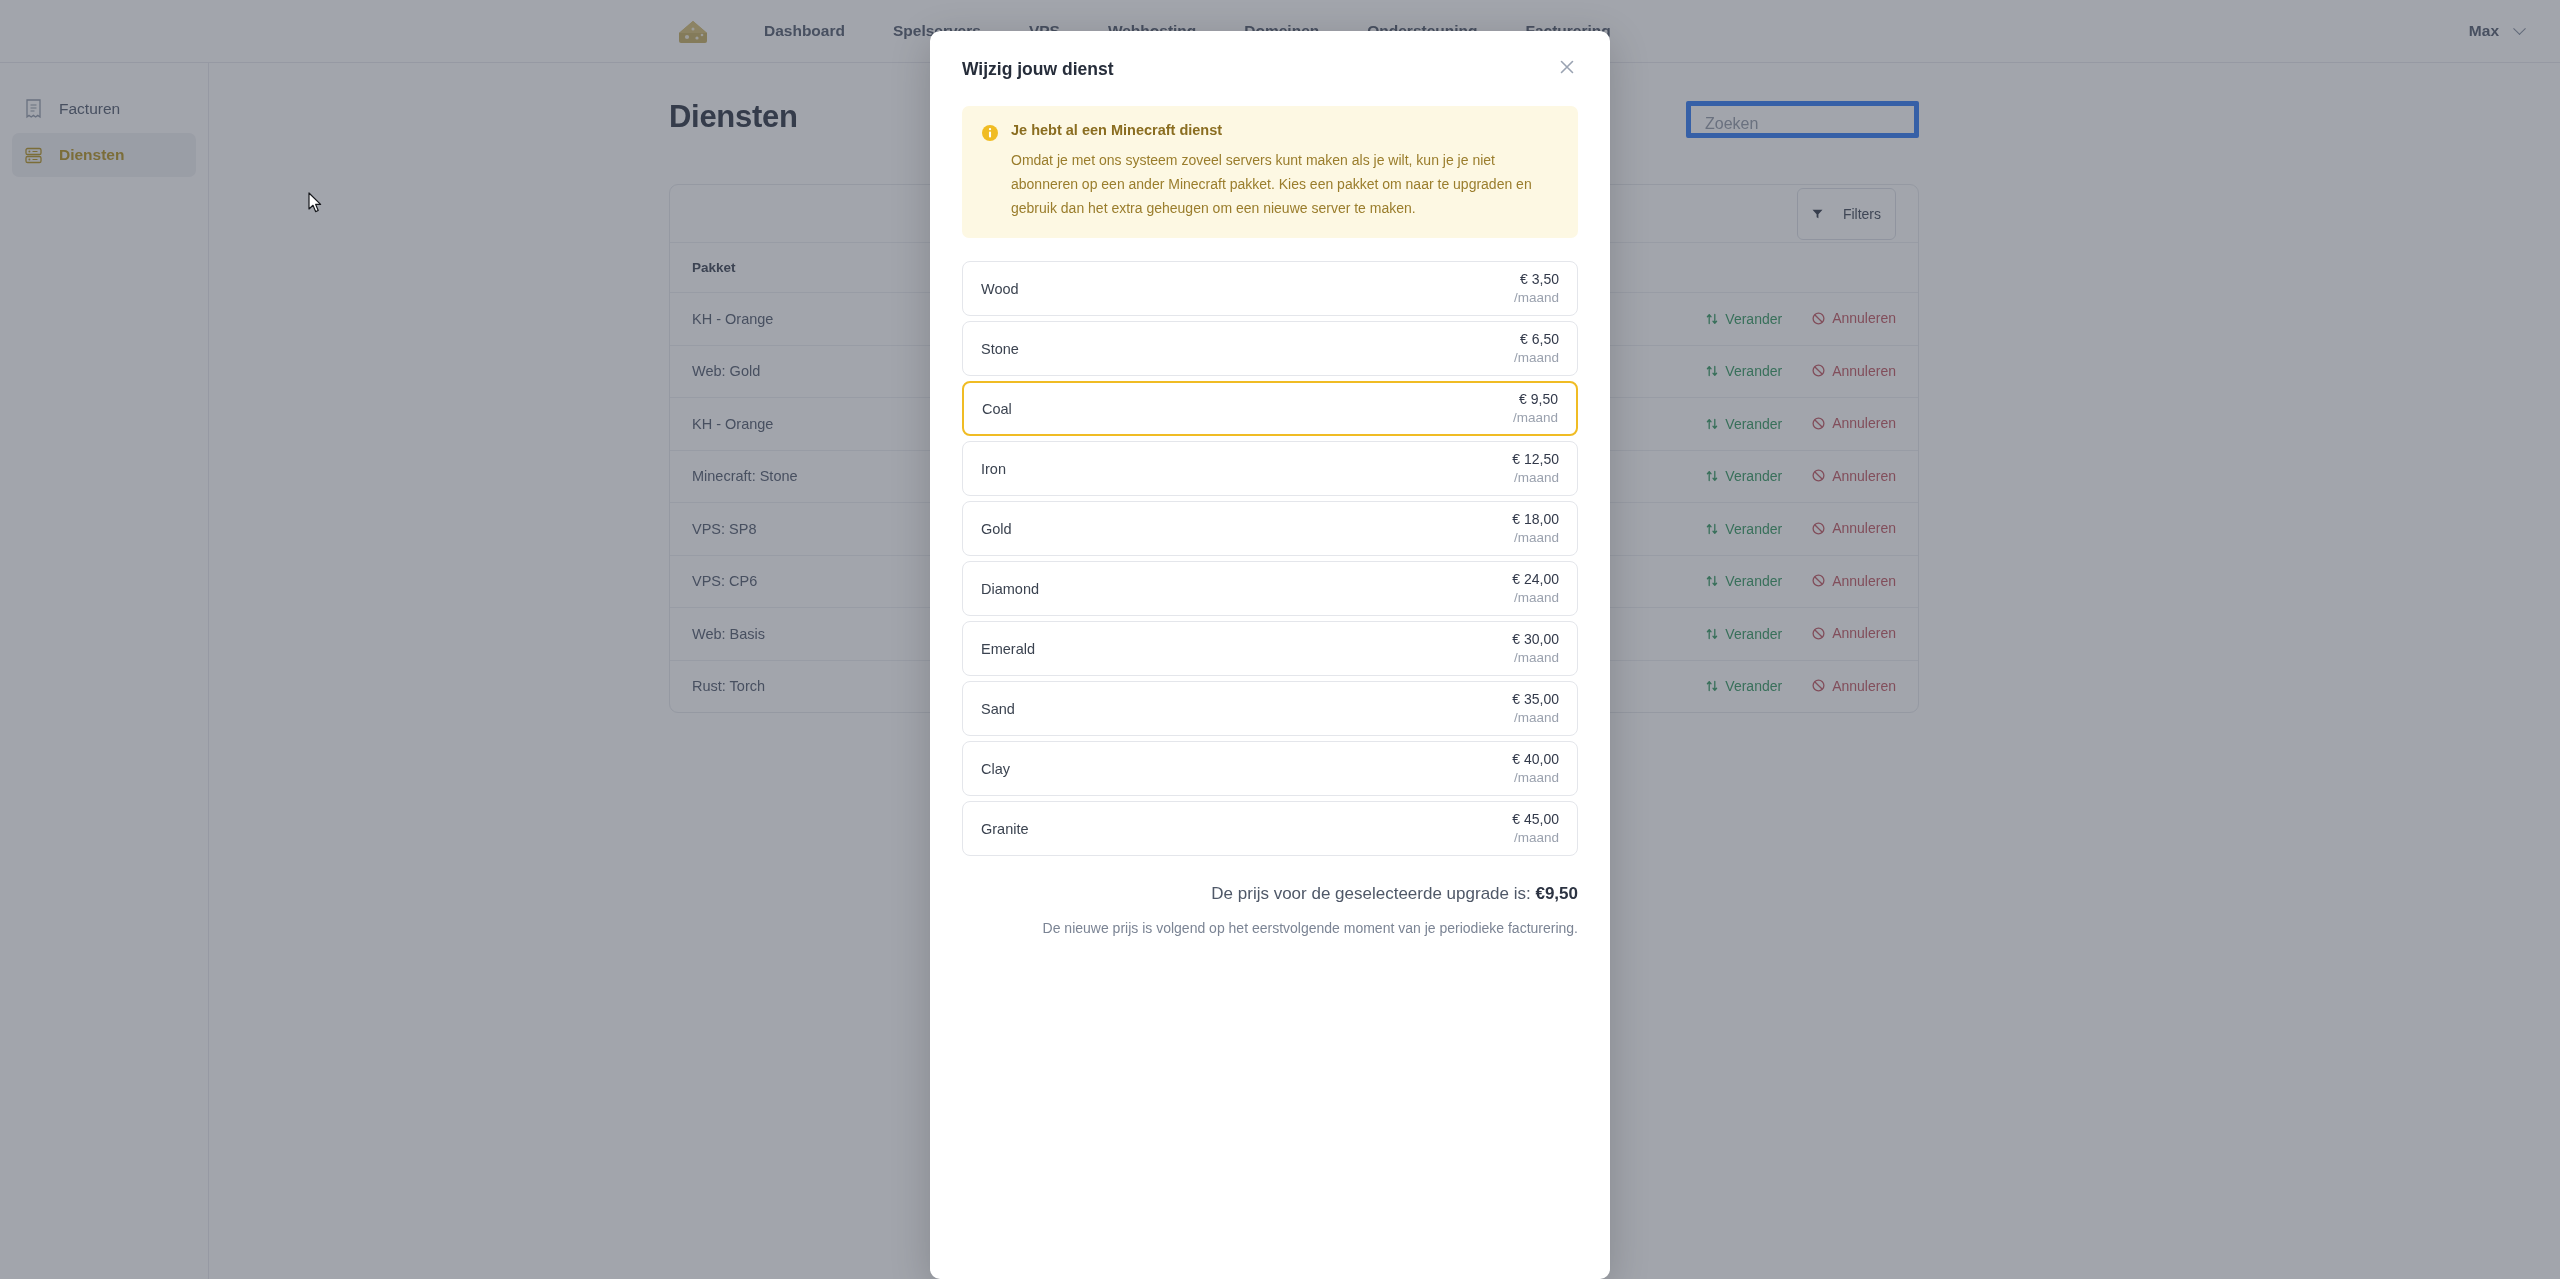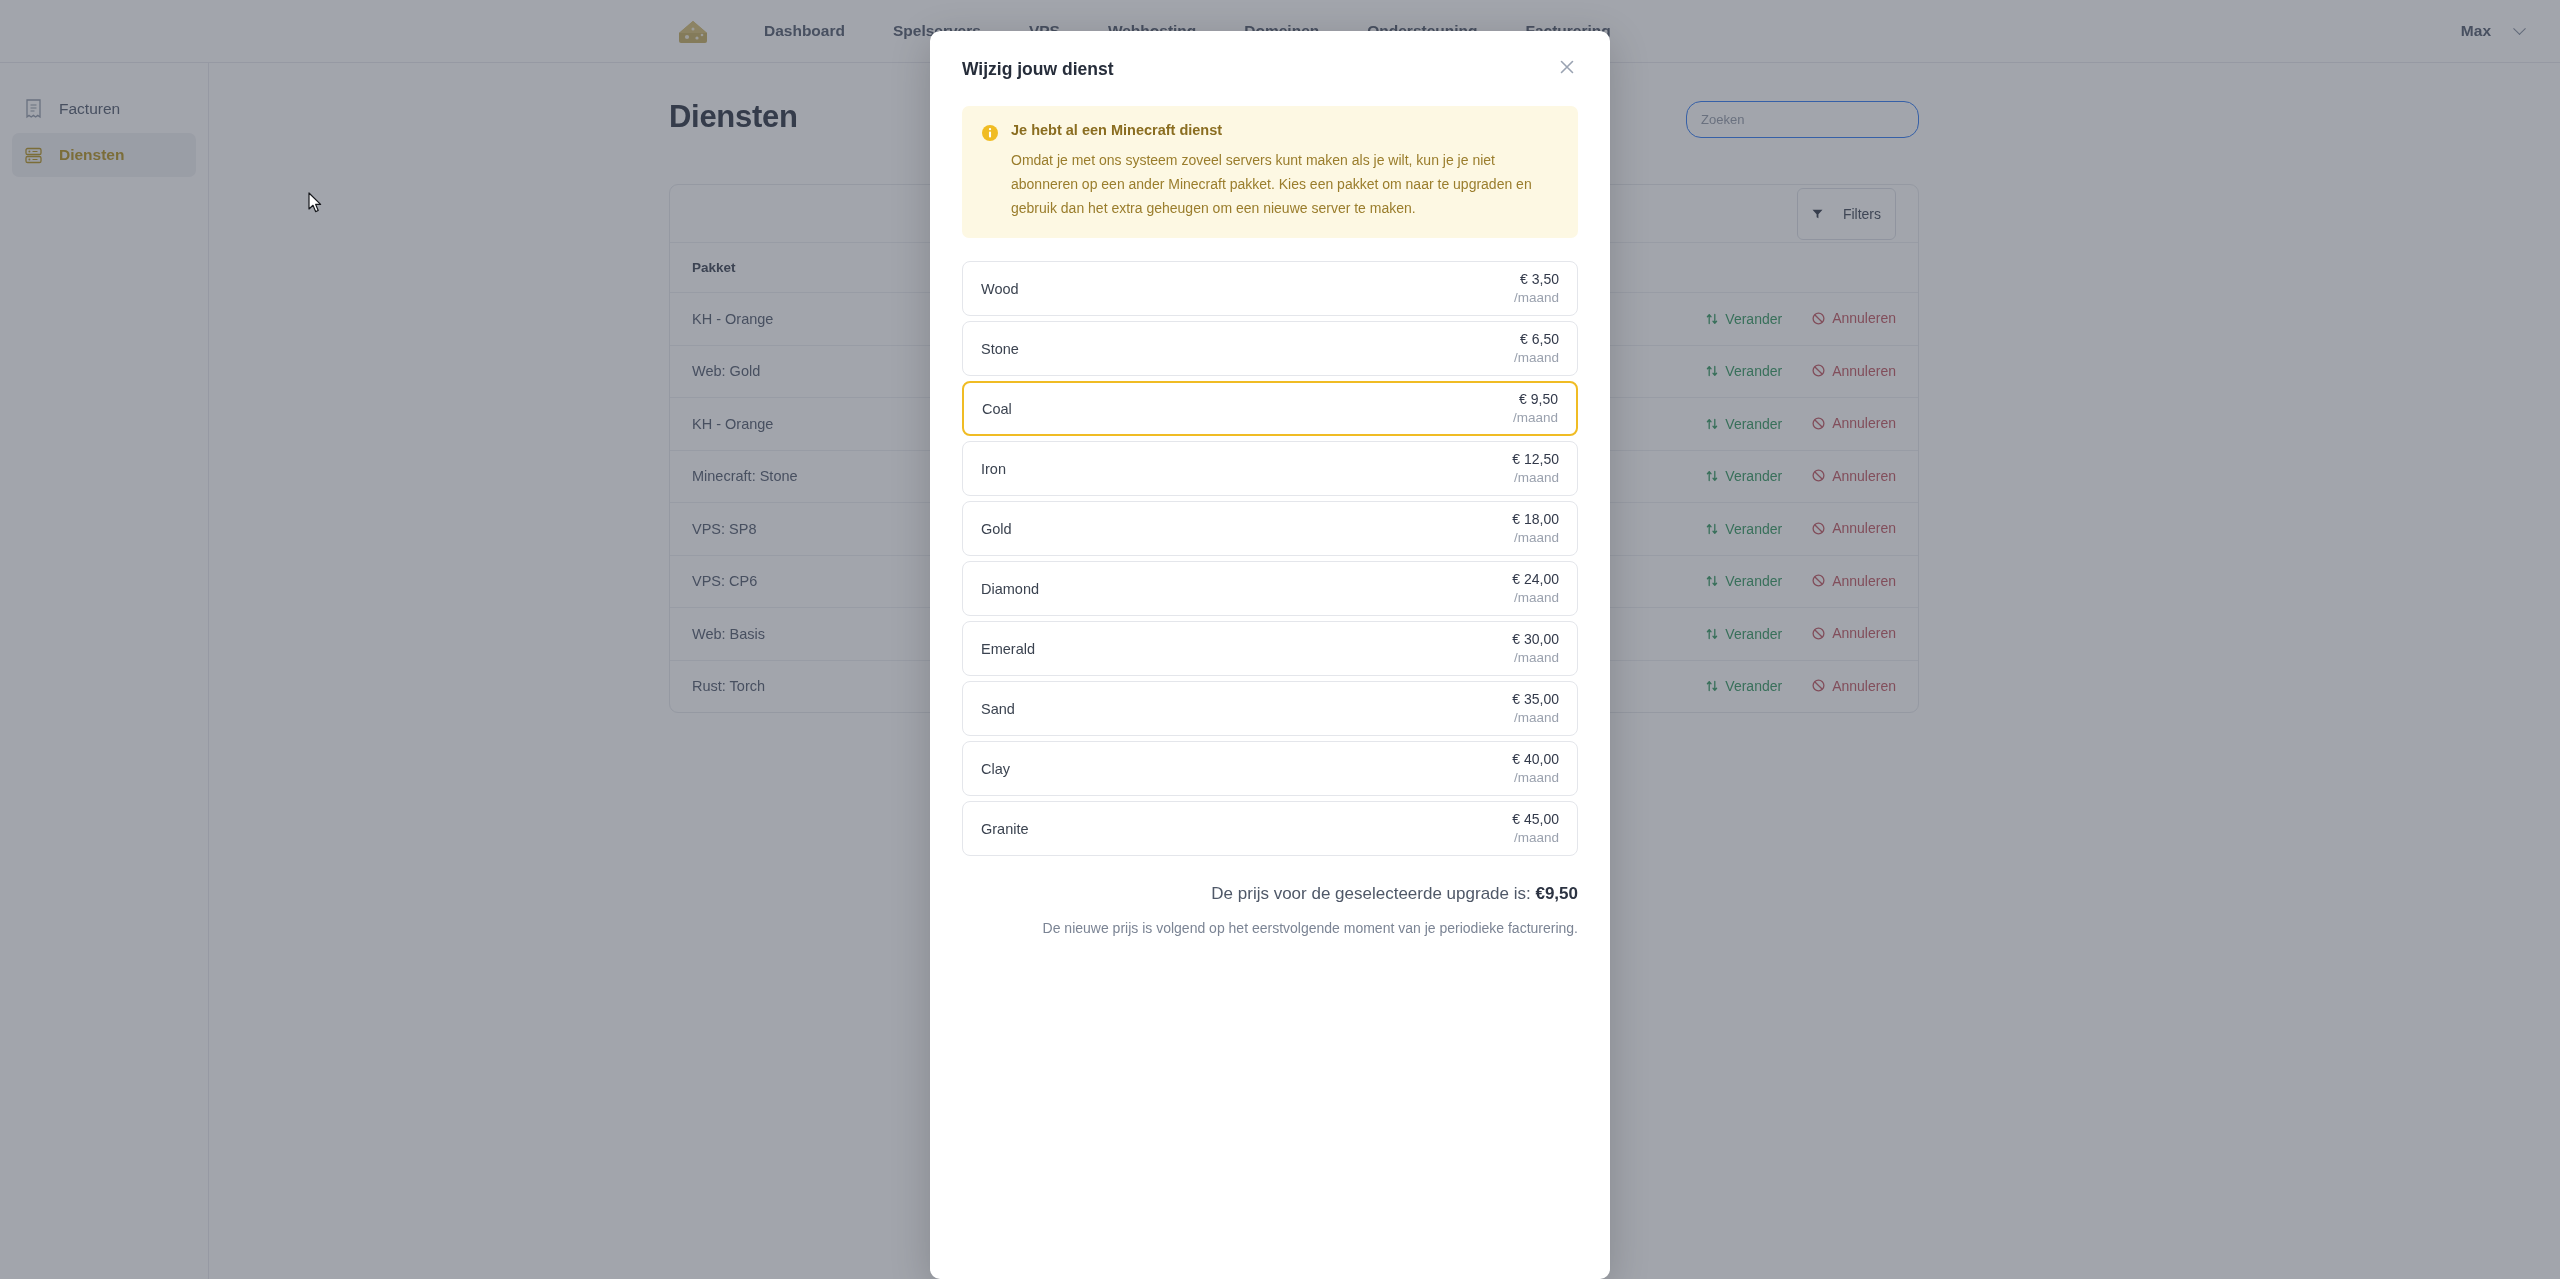--- a/index.html
+++ b/index.html
@@ -52,21 +52,21 @@
     padding: 0 24px;
     white-space: nowrap;
     text-decoration: none;
     cursor: pointer;
   }
   .nav-right {
     position: absolute;
     right: 36px;
     display: flex;
     align-items: center;
-    gap: 24px;
+    gap: 16px;
     font-size: 15.5px;
     color: #5b6476;
     cursor: pointer;
   }
   .chev {
     width: 9px; height: 9px;
     border-right: 1.8px solid #8a93a4;
     border-bottom: 1.8px solid #8a93a4;
     transform: rotate(45deg) translate(-2px,-2px);
   }
@@ -114,24 +114,24 @@
   .page-title {
     font-size: 31px;
     font-weight: 700;
     color: #39414f;
     letter-spacing: -0.3px;
   }
   .search-box {
     position: absolute;
     right: 0; top: 2px;
     width: 233px; height: 37px;
-    border: 1px solid #3b82f6;
-    border-radius: 15px;
+    border: 5px solid #3b82f6;
+    border-radius: 2px;
     background: #fff;
-    font-size: 13px;
+    font-size: 16px;
     color: #9aa1ae;
     padding: 0 14px;
     line-height: 35px;
     cursor: text;
   }
   .card {
     margin-top: 49px;
     border: 1px solid #e7e9ed;
     border-radius: 9px;
     background: #fff;

